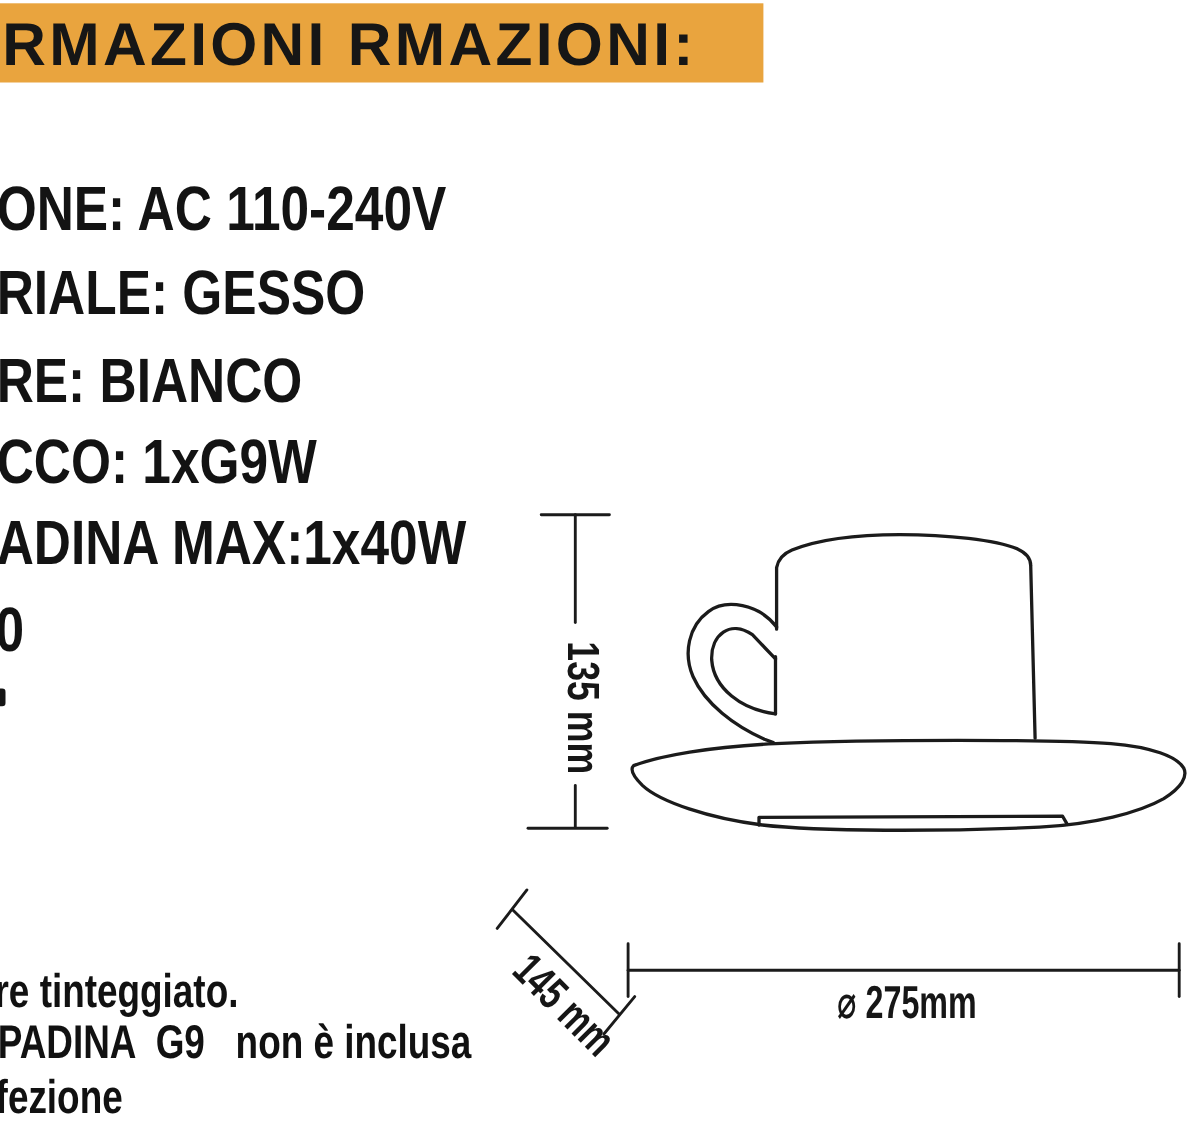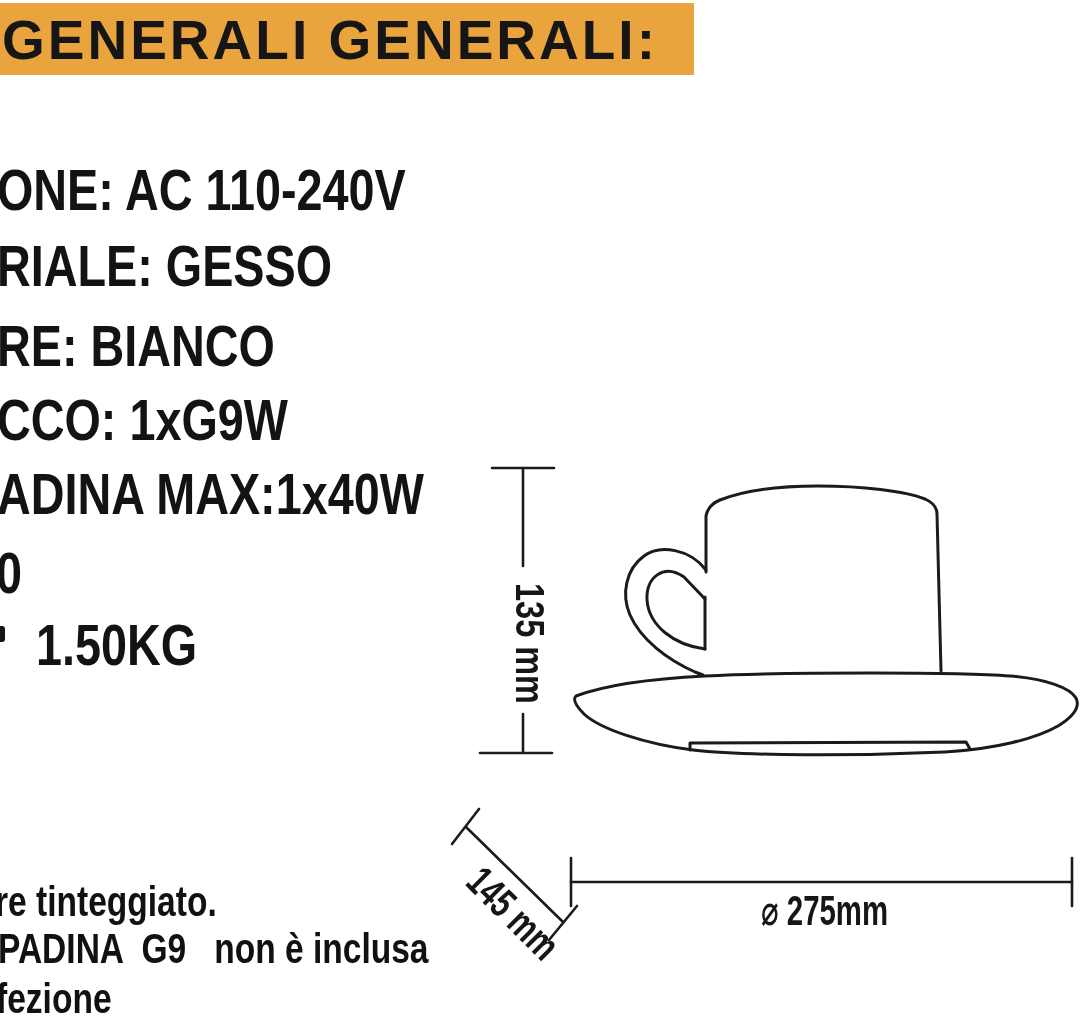--- a/index.html
+++ b/index.html
@@ -37,29 +37,28 @@
     font-family:"Liberation Sans","DejaVu Sans",sans-serif;
     font-weight:bold;fill:#161616;
   }
 </style>
 </head>
 <body>
 
 <div id="canvas">
 
   <div class="header-bar" style="background: rgb(233, 164, 62);"></div>
-  <div class="header-title">GENERALI GENERALI:</div>
+  <div class="header-title">RMAZIONI RMAZIONI:</div>
 
   <div class="spec" style="top:162px;left:-3px"><span>ONE: AC 110-240V</span></div>
   <div class="spec" style="top:238px;left:-3px"><span>RIALE: GESSO</span></div>
   <div class="spec" style="top:318px;left:-3px"><span>RE: BIANCO</span></div>
   <div class="spec" style="top:392px;left:-3px"><span>CCO: 1xG9W</span></div>
   <div class="spec" style="top:466px;left:-3px"><span>ADINA MAX:1x40W</span></div>
   <div class="spec" style="top:545px;left:-4px"><span>0</span></div>
-  <div class="spec" style="top:617px;left:36px"><span>1.50KG</span></div>
 
   <div class="frag" style="left:0;top:626px;width:5px;height:16px;border-radius:0 3px 3px 0"></div>
 
   <div class="note" style="top:880px;left:-5px"><span>re tinteggiato.</span></div>
   <div class="note" style="top:927px;left:-2px"><span>PADINA  G9   non è inclusa</span></div>
   <div class="note" style="top:977px;left:-4px"><span>fezione</span></div>
 
   <svg style="position:absolute;left:430px;top:440px" width="660" height="530" viewBox="430 440 660 530" fill="none" stroke="#1b1b1b" stroke-width="3" stroke-linecap="round" stroke-linejoin="round">
 
     <path d="M 706 572 L 706 516 Q 708 505 720 500 C 745 490 780 486 818 486

